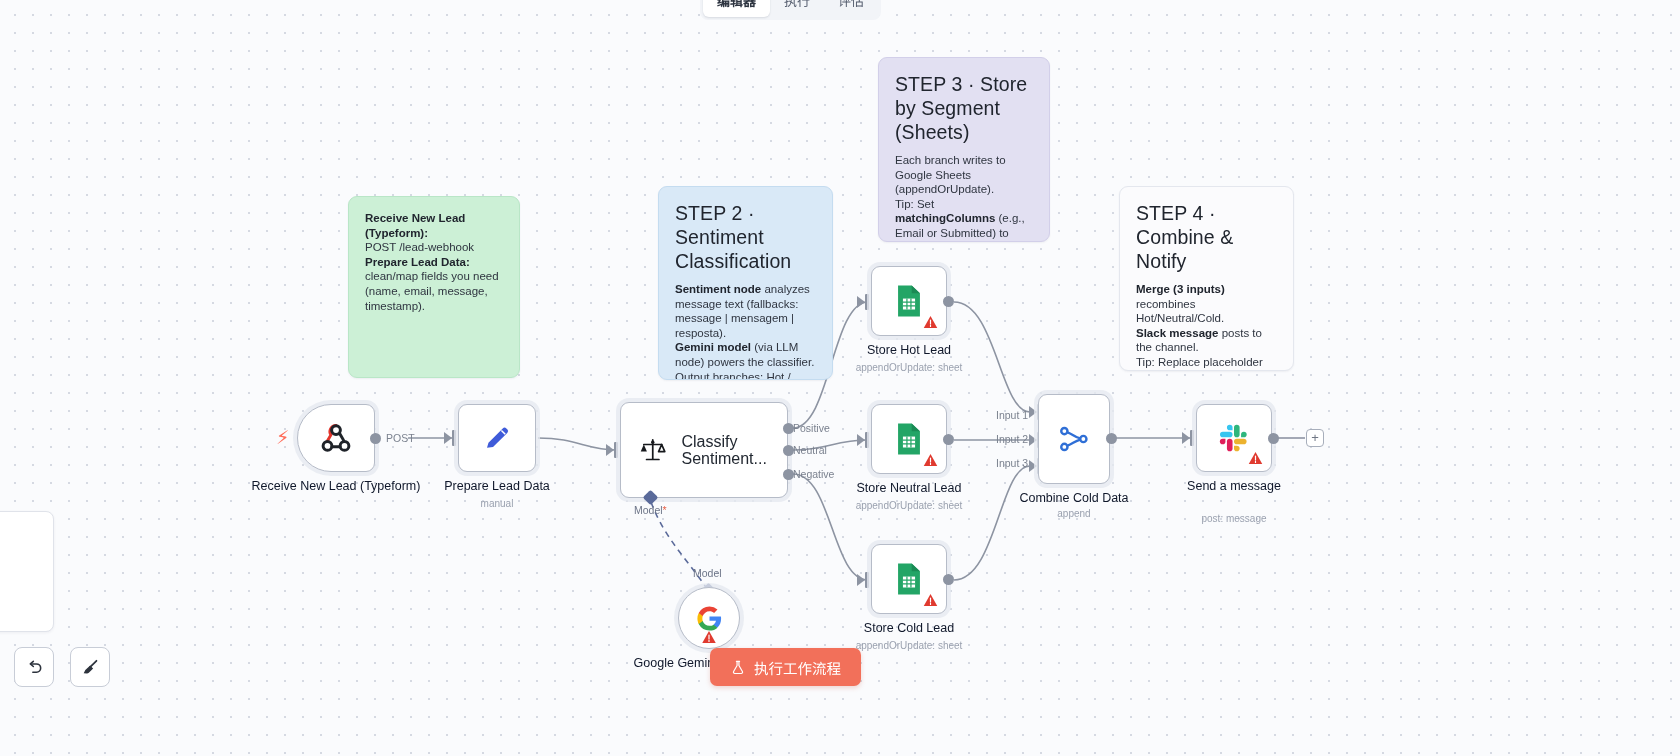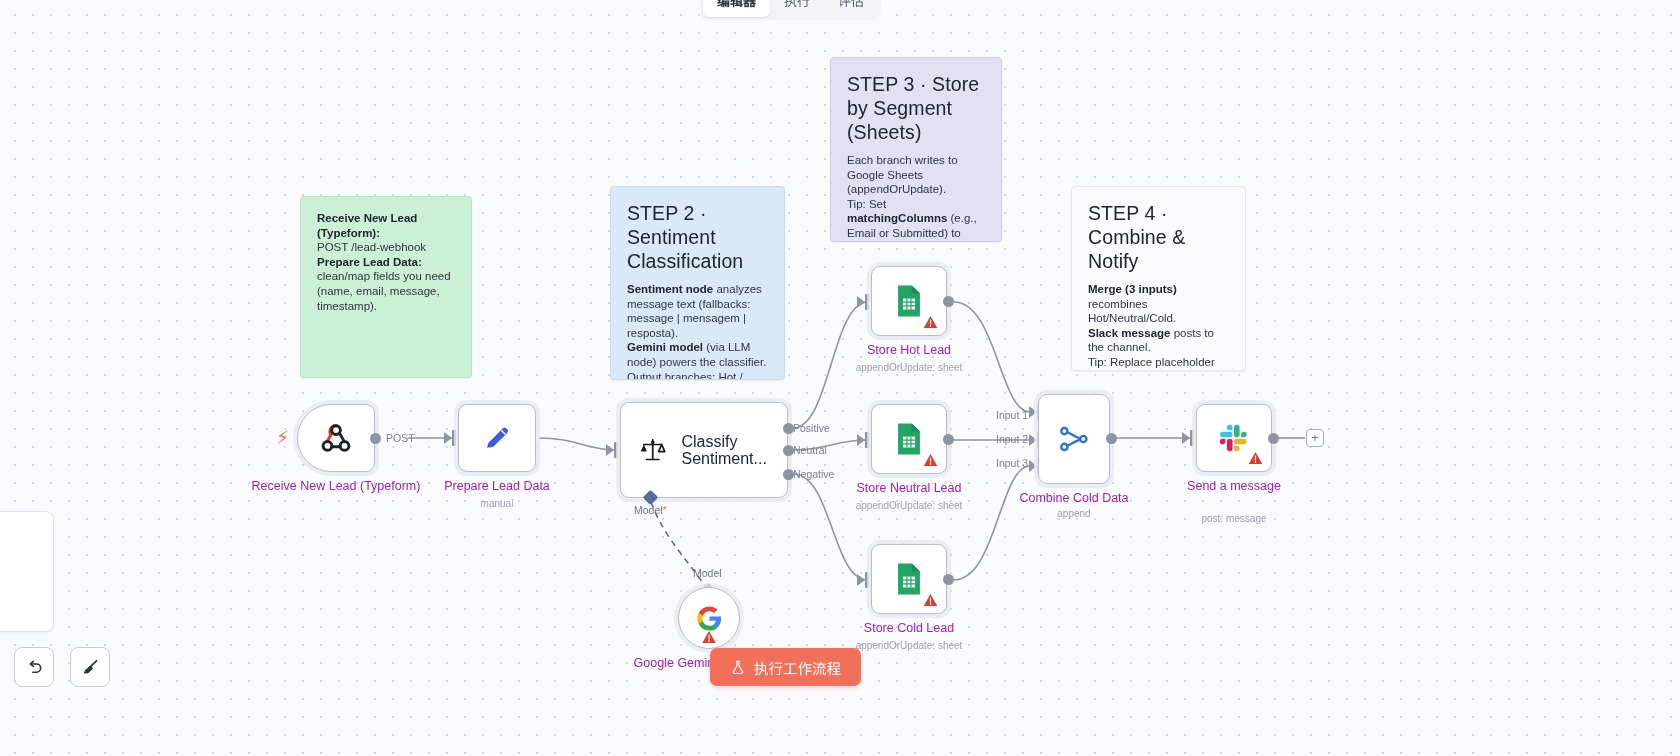--- a/index.html
+++ b/index.html
@@ -51,28 +51,29 @@
   .tab.active {
     background: #ffffff;
     color: #2d3440;
     font-weight: 600;
     box-shadow: 0 1px 2px rgba(20,30,60,.12);
   }
 
   
   .note {
     position: absolute;
-    border-radius: 4px;
+    border-radius: 9px;
     padding: 14px 16px 14px 16px;
     box-sizing: border-box;
     font-size: 11.5px;
     line-height: 14.6px;
     color: #2f3540;
     overflow: hidden;
     box-shadow: 0 1px 2px rgba(30,40,70,.06);
+    margin-left: 48px;
   }
   .note h3 {
     margin: 0 0 9px 0;
     font-size: 19.5px;
     line-height: 24px;
     font-weight: 400;
     color: #20252e;
     letter-spacing: .1px;
   }
   .note p { margin: 0; }
@@ -104,21 +105,21 @@
     padding-left: 18px;
     gap: 15px;
   }
   .node-title {
     position: absolute;
     top: calc(100% + 8px);
     left: 50%;
     transform: translateX(-50%);
     font-size: 12.5px;
     line-height: 15px;
-    color: #a21caf;
+    color: #0f172a;
     text-align: center;
     white-space: nowrap;
     font-weight: 400;
   }
   .node-sub {
     position: absolute;
     left: 50%;
     transform: translateX(-50%);
     font-size: 10px;
     color: #9aa1af;

